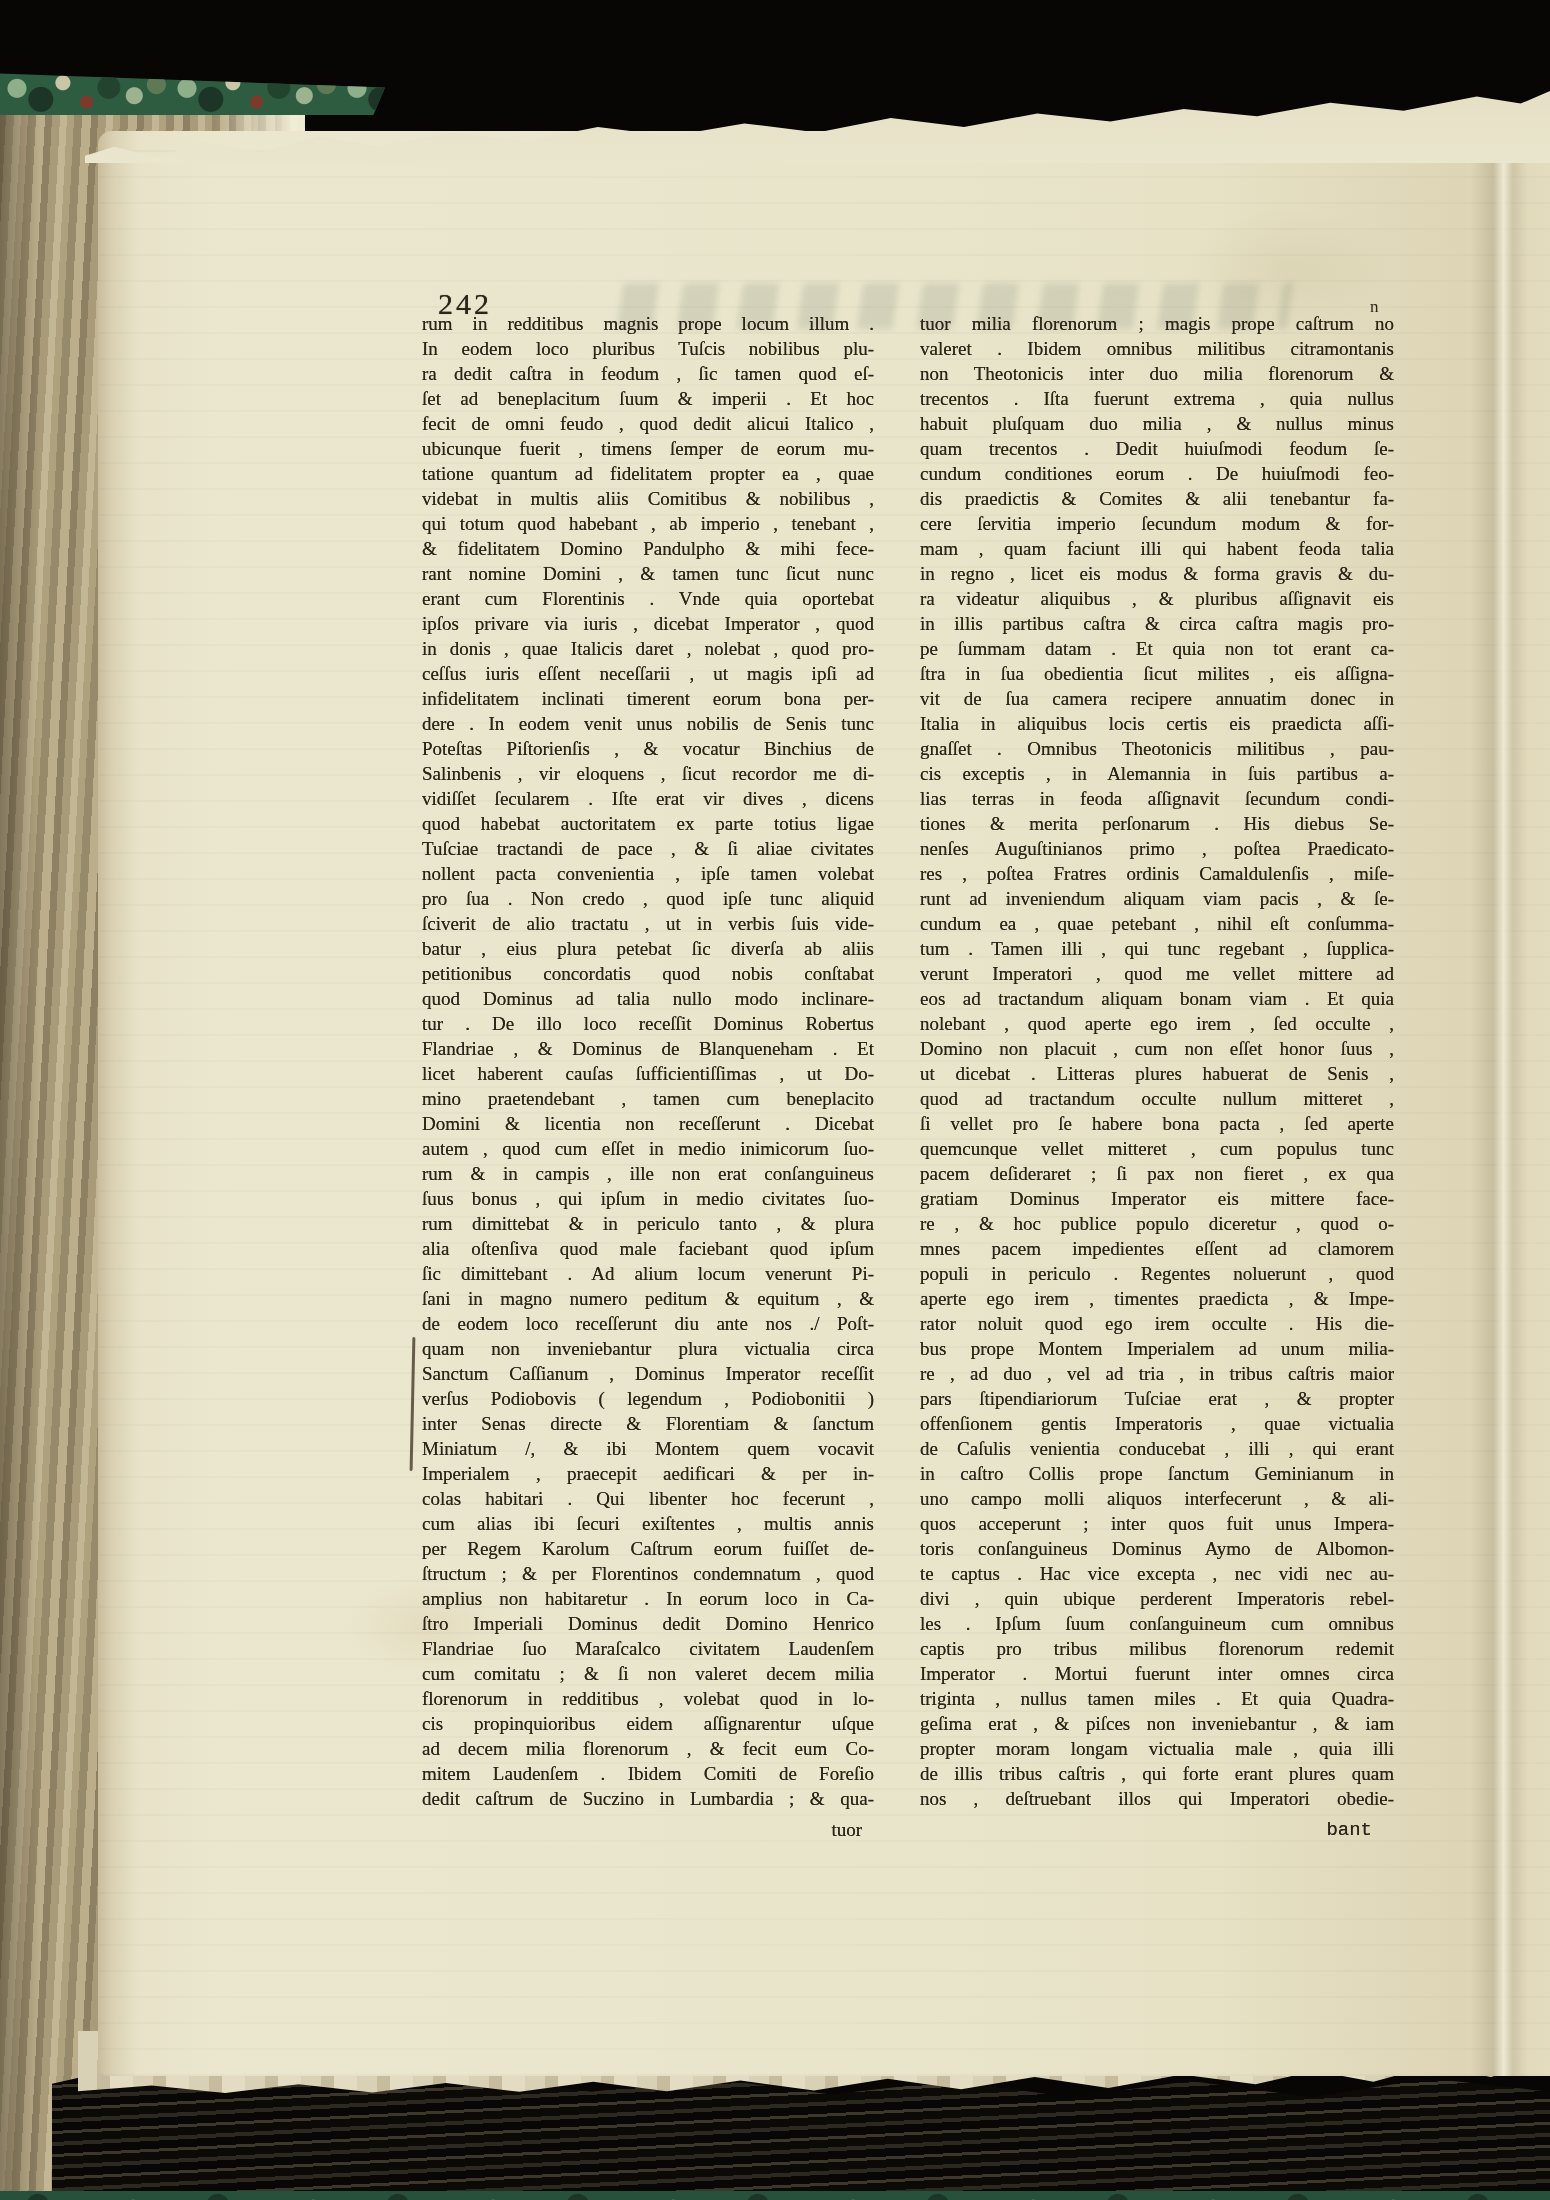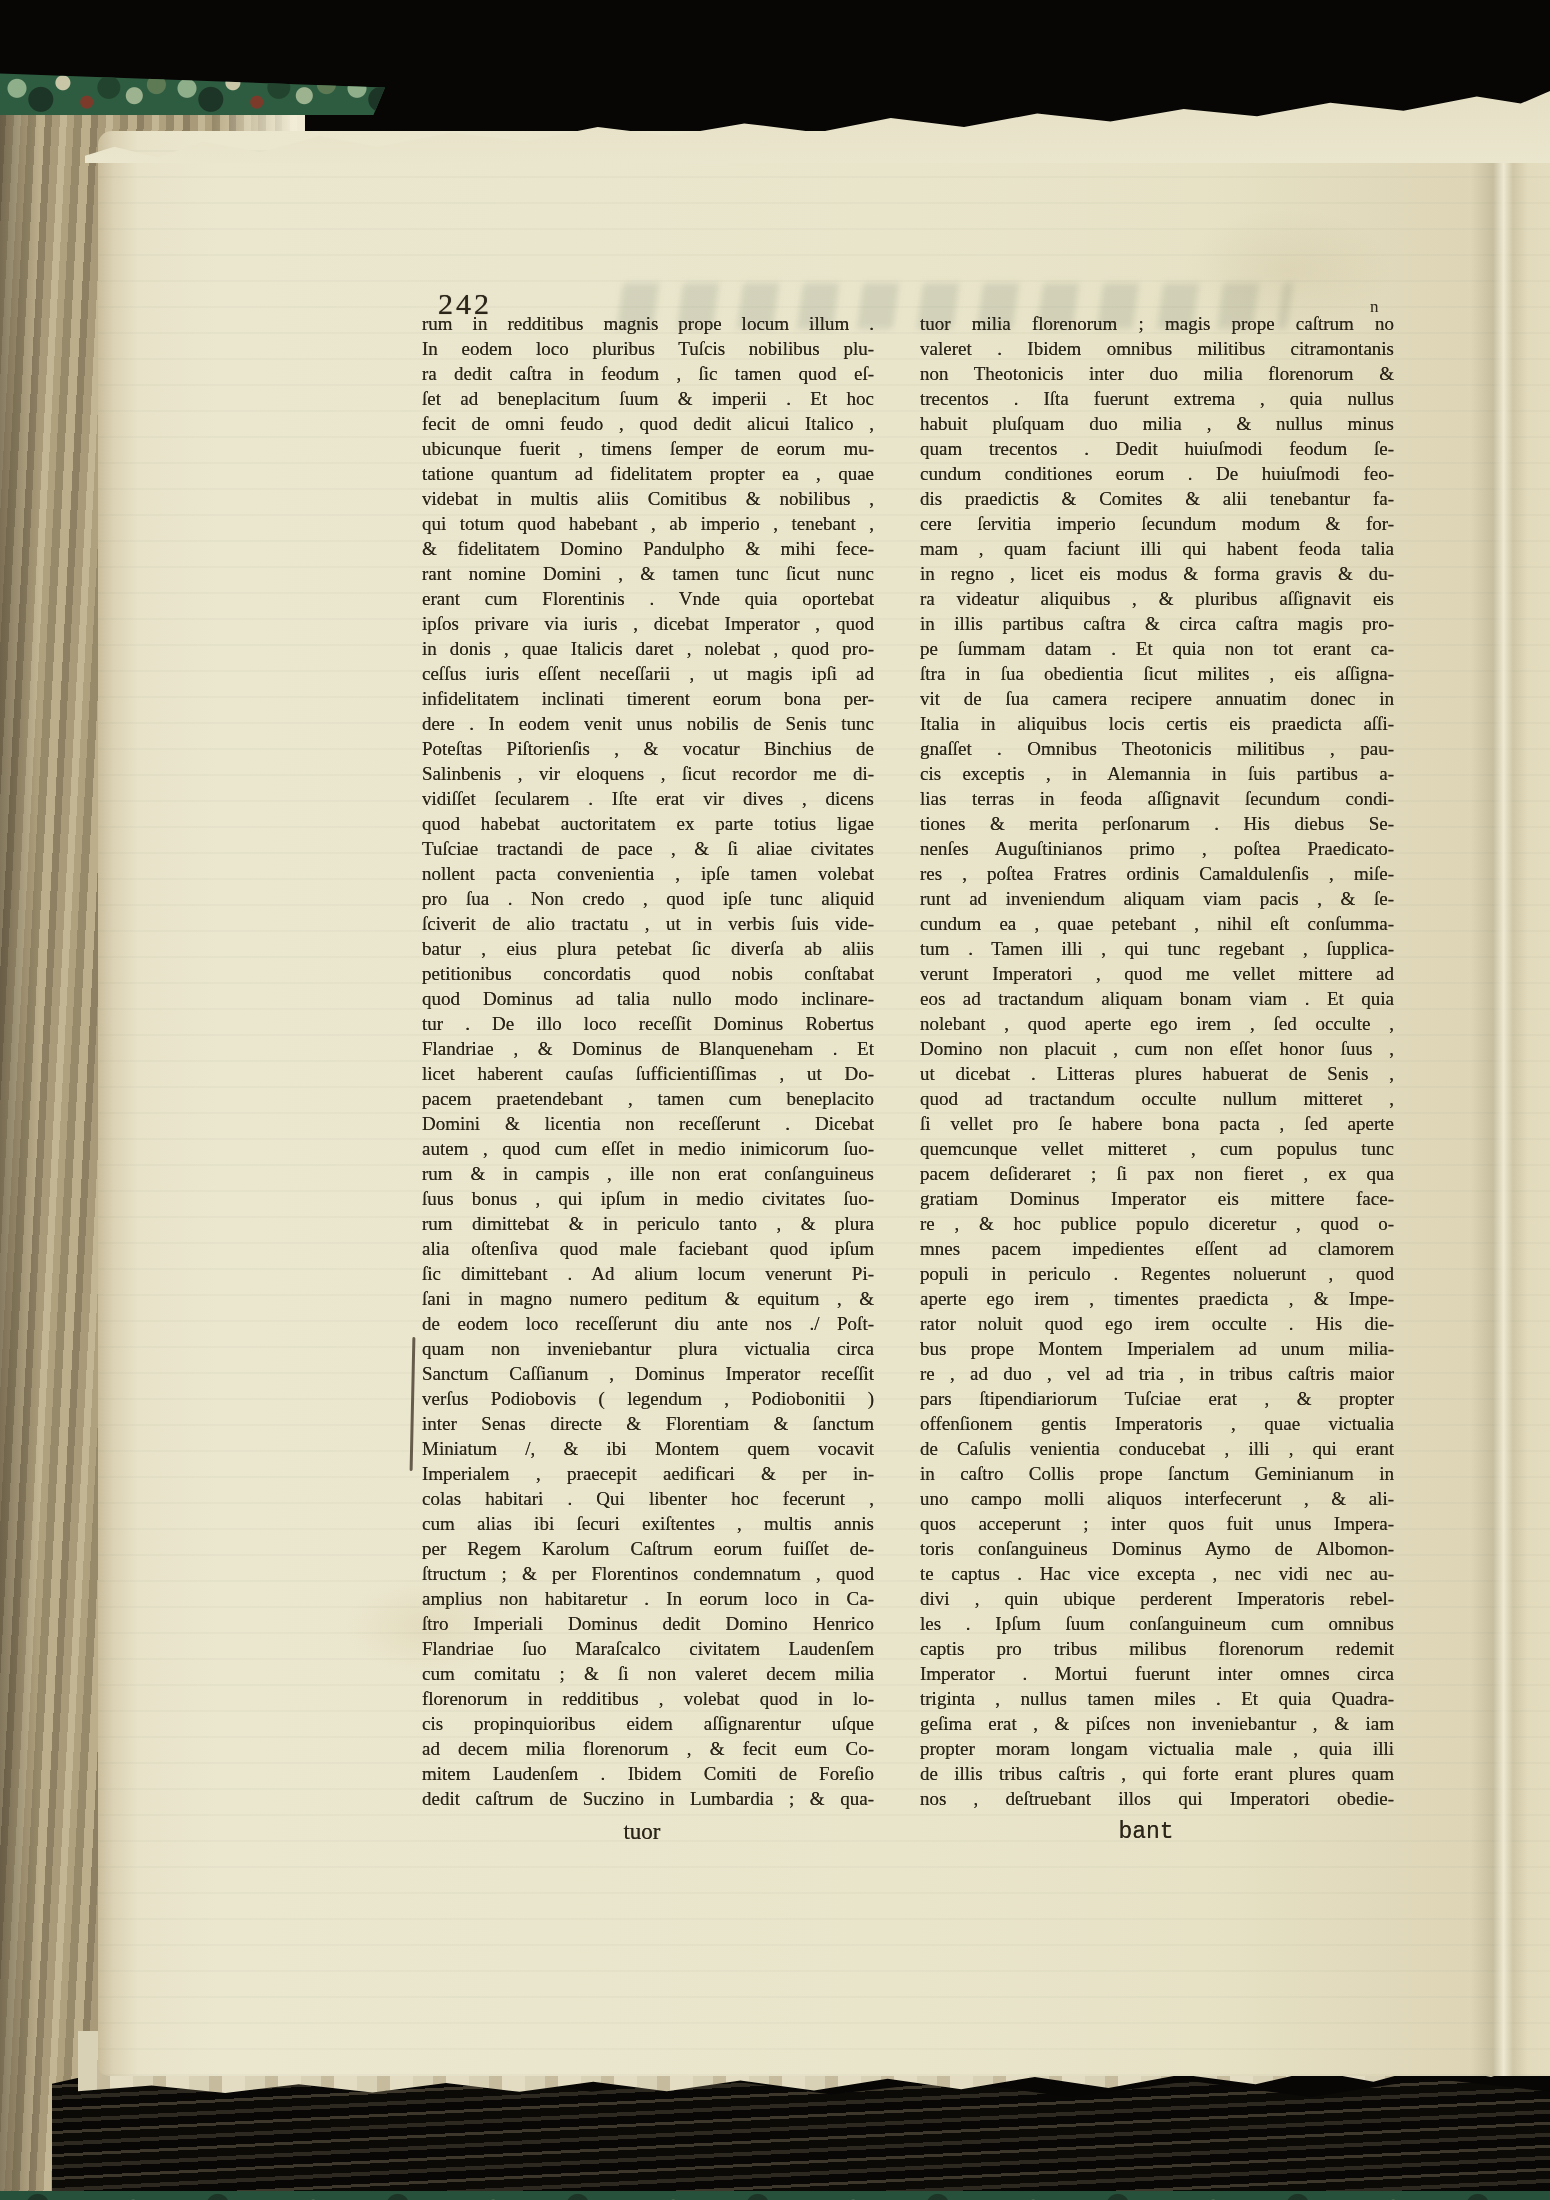--- a/index.html
+++ b/index.html
@@ -106,21 +106,21 @@
     position:absolute; left:1370px; top:258px; font-size:17px;
   }
   .column{
     position:absolute; top:272px; font-size:19px; line-height:25px;
     text-shadow:0 0 0.6px rgba(43,37,25,0.82);
   }
   .column .line{ text-align:justify; text-align-last:justify; height:25px; overflow:hidden; }
   .col-left{ left:422px; width:452px; }
   .col-right{ left:920px; width:474px; }
   .catchword{
-    position:absolute; top:1780px; font-size:23px; text-align:center;
+    position:absolute; top:1780px; font-size:19px; text-align:right;
     text-shadow:0 0 0.6px rgba(43,37,25,0.82);
   }
   .catchword-left{ left:422px; width:440px; }
   .catchword-right{ left:920px; width:452px;font-family:Liberation Mono, monospace; }
   .margin-line{
     position:absolute; left:411px; top:1298px; width:2.5px; height:134px; z-index:10;
     background:rgba(70,58,42,0.8); transform:rotate(1.2deg); border-radius:2px;
   }
 </style>
 </head>
@@ -166,21 +166,21 @@
         <div class="line">Tuſciae tractandi de pace , &amp; ſi aliae civitates</div>
         <div class="line">nollent pacta convenientia , ipſe tamen volebat</div>
         <div class="line">pro ſua . Non credo , quod ipſe tunc aliquid</div>
         <div class="line">ſciverit de alio tractatu , ut in verbis ſuis vide-</div>
         <div class="line">batur , eius plura petebat ſic diverſa ab aliis</div>
         <div class="line">petitionibus concordatis quod nobis conſtabat</div>
         <div class="line">quod Dominus ad talia nullo modo inclinare-</div>
         <div class="line">tur . De illo loco receſſit Dominus Robertus</div>
         <div class="line">Flandriae , &amp; Dominus de Blanqueneham . Et</div>
         <div class="line">licet haberent cauſas ſufficientiſſimas , ut Do-</div>
-        <div class="line">pacem praetendebant , tamen cum beneplacito</div>
+        <div class="line">mino praetendebant , tamen cum beneplacito</div>
         <div class="line">Domini &amp; licentia non receſſerunt . Dicebat</div>
         <div class="line">autem , quod cum eſſet in medio inimicorum ſuo-</div>
         <div class="line">rum &amp; in campis , ille non erat conſanguineus</div>
         <div class="line">ſuus bonus , qui ipſum in medio civitates ſuo-</div>
         <div class="line">rum dimittebat &amp; in periculo tanto , &amp; plura</div>
         <div class="line">alia oſtenſiva quod male faciebant quod ipſum</div>
         <div class="line">ſic dimittebant . Ad alium locum venerunt Pi-</div>
         <div class="line">ſani in magno numero peditum &amp; equitum , &amp;</div>
         <div class="line">de eodem loco receſſerunt diu ante nos ./ Poſt-</div>
         <div class="line">quam non inveniebantur plura victualia circa</div>

